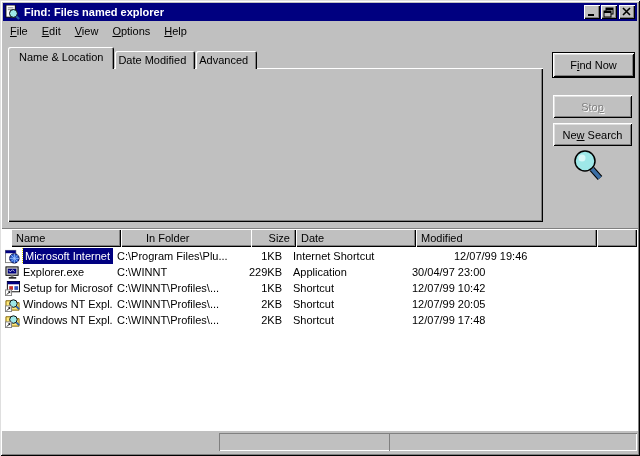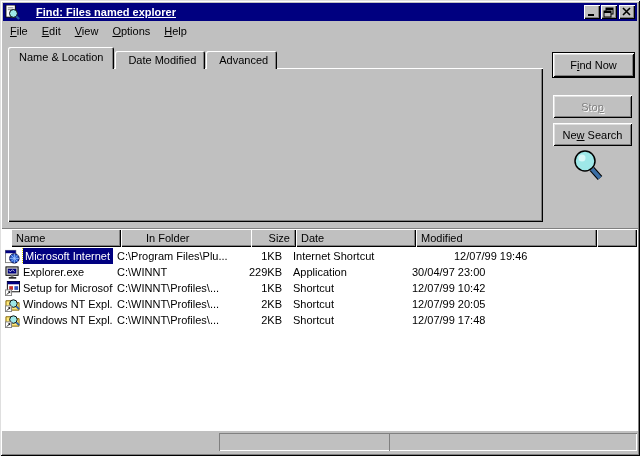--- a/index.html
+++ b/index.html
@@ -6,30 +6,30 @@
   #screen{position:relative;width:640px;height:456px;font-family:"Liberation Sans",sans-serif;font-size:11px;color:#000;overflow:hidden;}
   .win{position:absolute;inset:0;background:#c0c0c0;
     box-shadow:inset 1px 1px 0 #dfdfdf, inset -1px -1px 0 #000,
                inset 2px 2px 0 #fff,    inset -2px -2px 0 #808080;}
   
   .raised{background:#c0c0c0;box-shadow:inset 1px 1px 0 #fff, inset -1px -1px 0 #000, inset 2px 2px 0 #dfdfdf, inset -2px -2px 0 #808080;}
   .raised-thin{background:#c0c0c0;box-shadow:inset 1px 1px 0 #fff, inset -1px -1px 0 #000, inset -2px -2px 0 #808080;}
 
   .titlebar{position:absolute;left:3px;top:3px;right:3px;height:18px;background:#000080;display:flex;align-items:center;}
   .titlebar .ticon{margin-left:2px;width:15px;height:15px;}
-  .title-text{color:#fff;font-weight:bold;margin-left:16px;white-space:nowrap;text-decoration:underline;}
+  .title-text{color:#fff;font-weight:bold;margin-left:4px;white-space:nowrap;}
   .tbtns{position:absolute;right:2px;top:2px;display:flex;}
   .tbtn{width:16px;height:14px;margin-left:1px;position:relative;}
   .tbtn svg{position:absolute;left:0;top:0;}
 
   .menubar{position:absolute;left:3px;top:22px;right:3px;height:18px;display:flex;align-items:center;}
   .menu-item{padding:2px 7px;}
 
   .tabs{position:absolute;left:8px;top:47px;height:22px;display:flex;align-items:flex-end;z-index:2;}
-  .tab{background:#c0c0c0;border-top-left-radius:2px;border-top-right-radius:2px;padding:3px 9px 2px 13px;
+  .tab{background:#c0c0c0;border-top-left-radius:2px;border-top-right-radius:2px;padding:3px 9px 2px 3px;
        box-shadow:inset 1px 1px 0 #fff, inset -1px 0 0 #000, inset -2px 0 0 #808080;height:13px;margin-right:1px;}
   .tab.active{padding:4px 11px 4px 11px;height:14px;position:relative;z-index:3;}
   .tabpanel{position:absolute;left:8px;top:68px;width:535px;height:154px;background:#c0c0c0;
        box-shadow:inset 1px 1px 0 #fff, inset -1px -1px 0 #000, inset -2px -2px 0 #808080;z-index:1;}
 
   .lbl{position:absolute;white-space:nowrap;}
   .combo{position:absolute;height:21px;}
   .combo .field{position:absolute;inset:0;background:#fff;box-shadow:inset 1px 1px 0 #808080, inset -1px -1px 0 #fff, inset 2px 2px 0 #000, inset -2px -2px 0 #dfdfdf;}
   .combo .val{position:absolute;left:4px;top:4px;white-space:nowrap;}
   .hl{background:#000080;color:#fff;padding:0 2px;outline:1px dotted #c8c800;}

